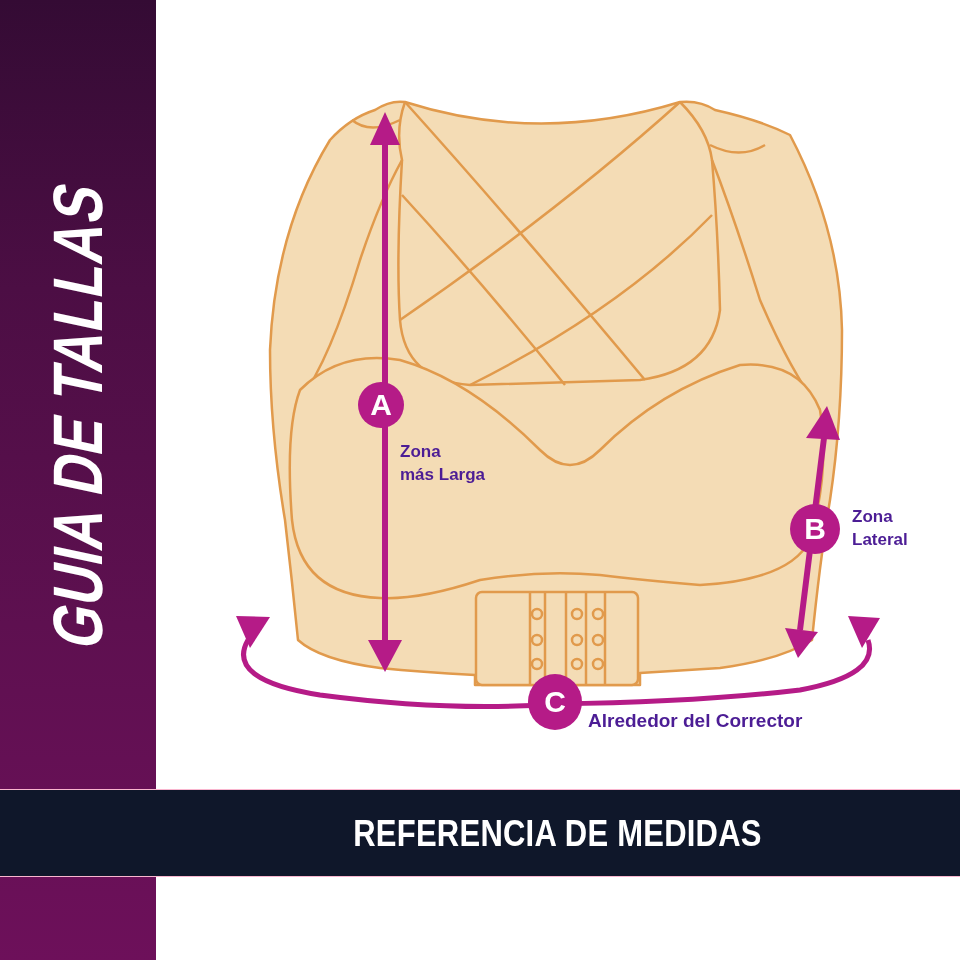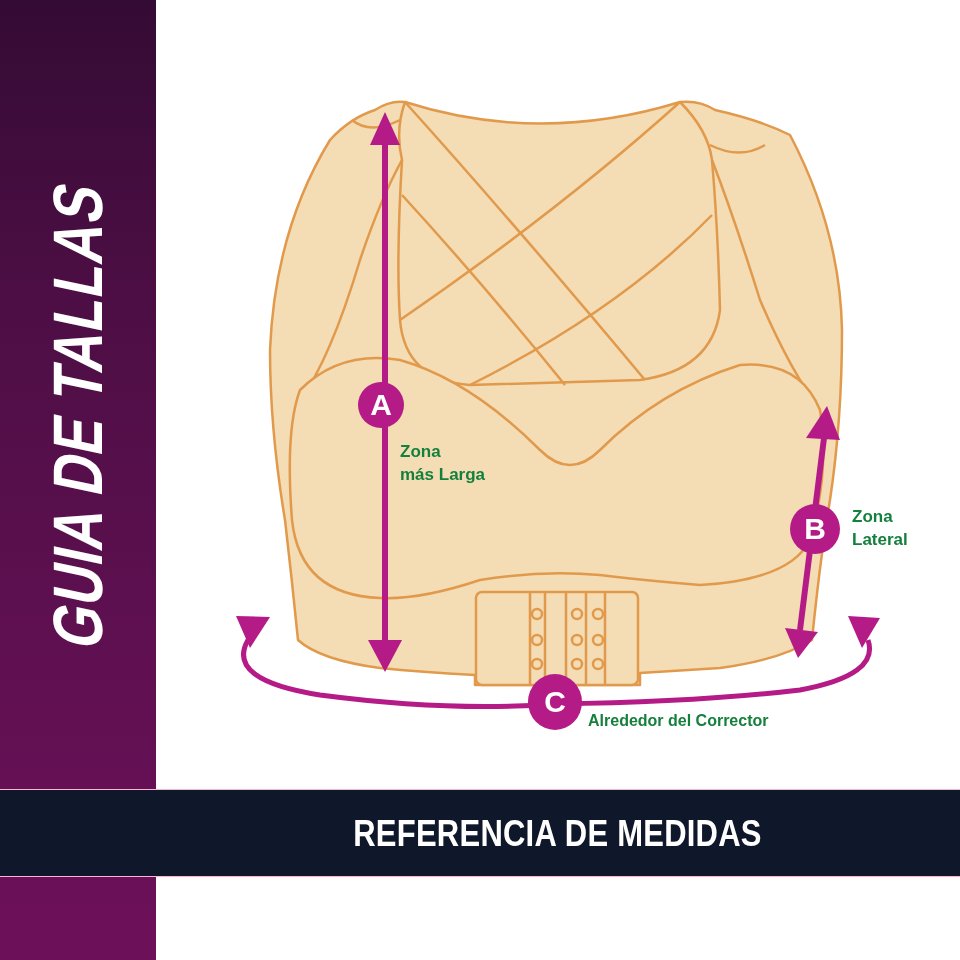--- a/index.html
+++ b/index.html
@@ -4,21 +4,21 @@
 <style>
   html, body { margin: 0; padding: 0; }
   body { width: 960px; height: 960px; position: relative; overflow: hidden; background: #ffffff; font-family: "Liberation Sans", sans-serif; }
   .sidebar { position: absolute; left: 0; top: 0; width: 156px; height: 960px; background: linear-gradient(180deg, #340b34 0%, #4c0e44 30%, #5e1050 65%, #6d105a 100%); }
   .sidebar-title { position: absolute; left: 78px; top: 415px; transform: translate(-50%, -50%) rotate(-90deg) skewX(-12deg); white-space: nowrap; color: #ffffff; font-weight: bold; font-size: 70px; letter-spacing: 1px; transform-origin: center; font-family: "Liberation Sans", sans-serif; }
   .sidebar-title span { display: inline-block; transform: scaleX(0.78); }
   .banner { position: absolute; left: 0; top: 789px; width: 960px; height: 86px; background: #0f172a; border-top: 1px solid #f9b6cf; border-bottom: 1px solid #f9b6cf; }
   .banner-text { position: absolute; left: 156px; right: 0; top: 0; height: 86px; line-height: 88px; text-align: center; color: #ffffff; font-weight: bold; font-size: 36px; letter-spacing: 0.3px; }
   .banner-text span { display: inline-block; transform: scaleX(0.86); }
   .diagram { position: absolute; left: 0; top: 0; width: 960px; height: 960px; }
-  .label { position: absolute; color: #15803d; font-weight: bold; font-size: 17px; line-height: 23px; }
+  .label { position: absolute; color: #4c1d95; font-weight: bold; font-size: 17px; line-height: 23px; }
   .badge { position: absolute; width: 46px; height: 46px; border-radius: 50%; background: #b51b87; color: #fff; font-weight: bold; font-size: 30px; line-height: 46px; text-align: center; }
 </style>
 </head>
 <body>
 
 <div class="sidebar">
   <div class="sidebar-title"><span>GUIA DE TALLAS</span></div>
 </div>
 
 <svg class="diagram" viewBox="0 0 960 960" width="960" height="960">
@@ -85,17 +85,17 @@
   <div>más Larga</div>
 </div>
 
 <div class="badge" style="left:790px;top:504px;width:50px;height:50px;line-height:50px;">B</div>
 <div class="label" style="left:852px;top:505px;">
   <div>Zona</div>
   <div>Lateral</div>
 </div>
 
 <div class="badge" style="left:528px;top:674px;width:54px;height:56px;line-height:56px;">C</div>
-<div class="label" style="left:588px;top:709px;font-size:16px;">Alrededor del Corrector</div>
+<div class="label" style="left:588px;top:709px;font-size:19px;">Alrededor del Corrector</div>
 
 <div class="banner">
   <div class="banner-text"><span>REFERENCIA DE MEDIDAS</span></div>
 </div>
 
 </body></html>

